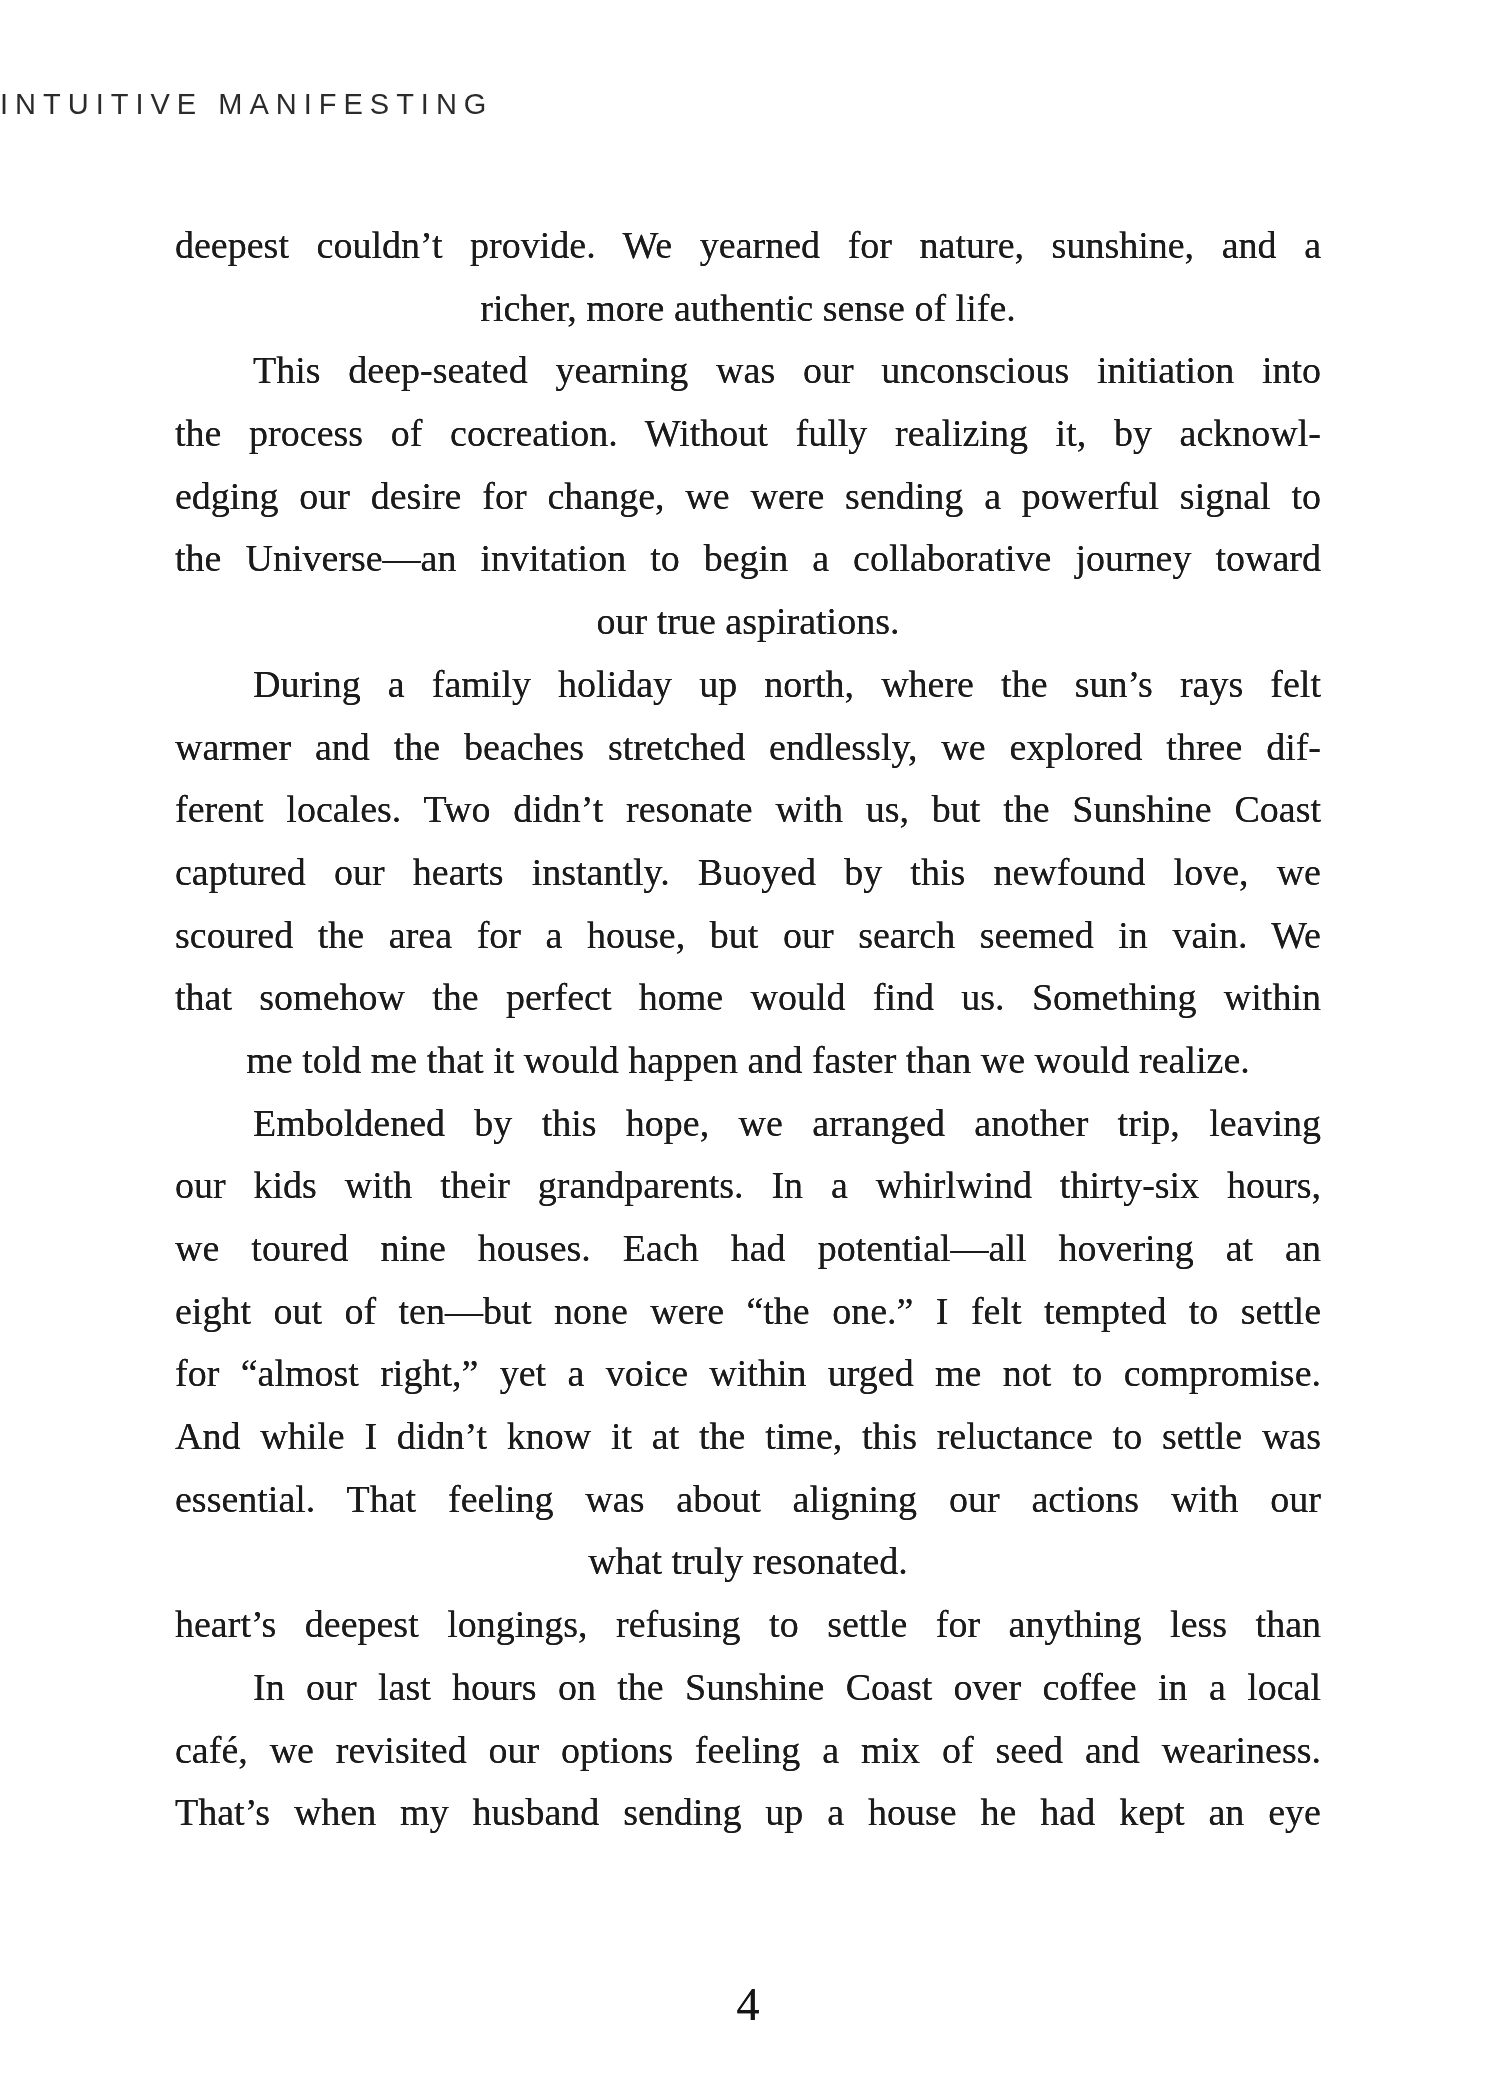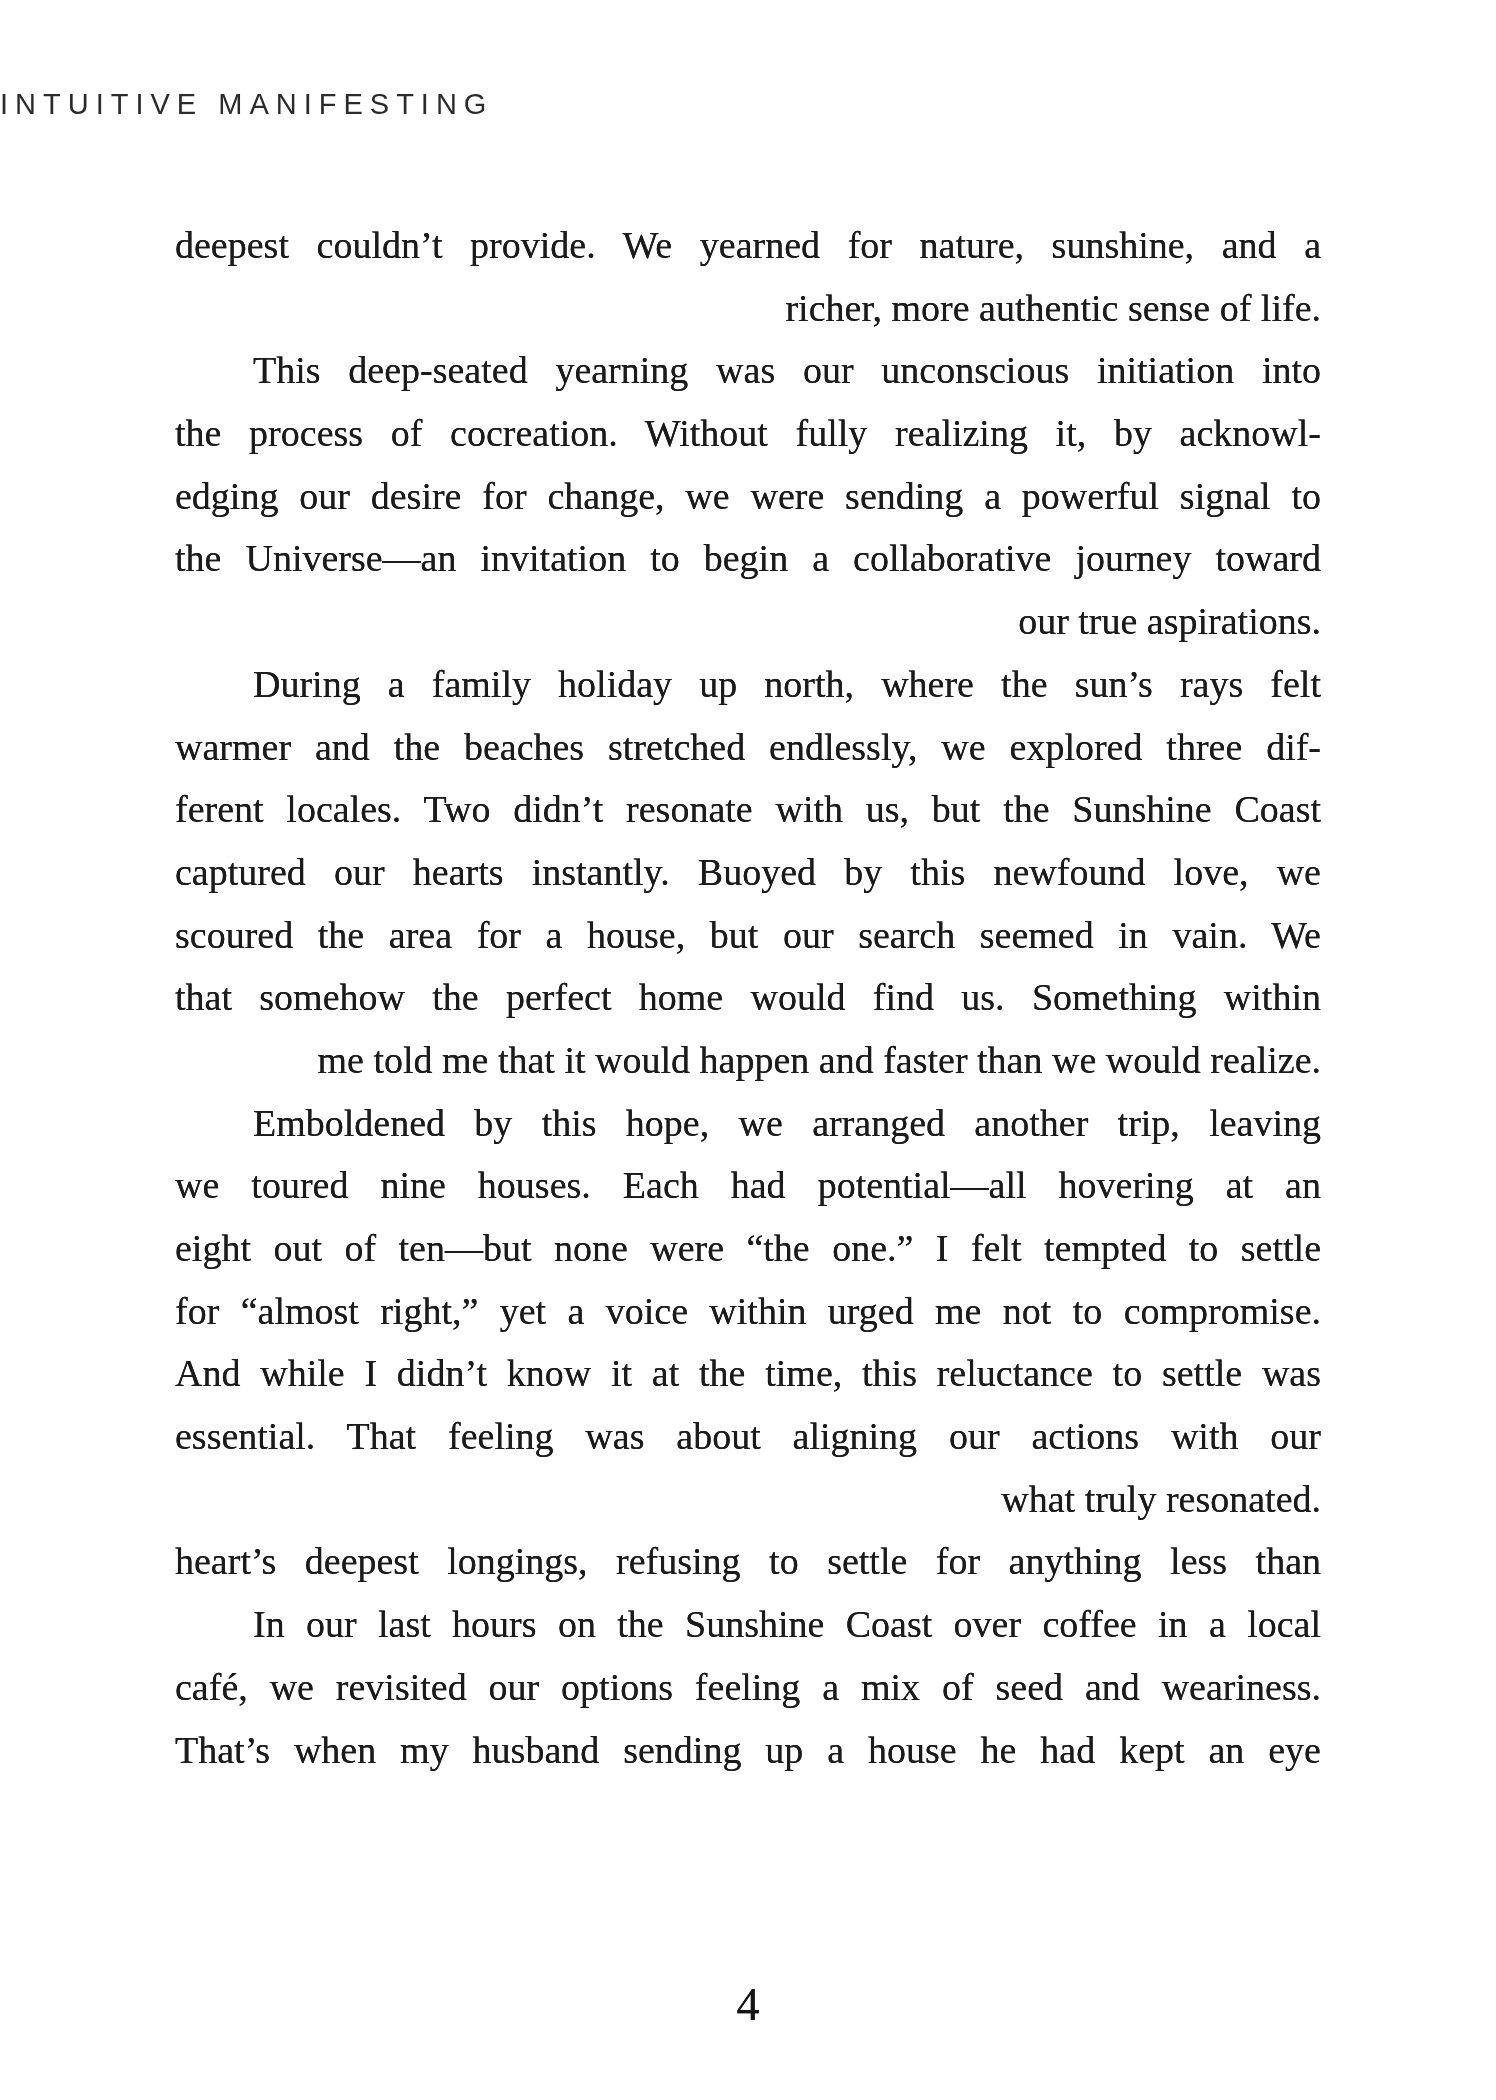--- a/index.html
+++ b/index.html
@@ -34,21 +34,21 @@
     top: 214px;
     left: 175px;
     width: 1146px;
   }
   .line {
     font-size: 38px;
     line-height: 62.7px;
     height: 62.7px;
     white-space: normal;
     text-shadow: 0 0 0.5px currentColor;
-    text-align: right;
+    text-align: center;
   }
   .line.just {
     text-align: justify;
     text-align-last: justify;
   }
   .line.indent {
     padding-left: 78px;
   }
   .line.indent.just {
     
@@ -85,20 +85,21 @@
       <div class="line just">the Universe—an invitation to begin a collaborative journey toward</div>
       <div class="line">our true aspirations.</div>
       <div class="line indent just">During a family holiday up north, where the sun’s rays felt</div>
       <div class="line just">warmer and the beaches stretched endlessly, we explored three dif-</div>
       <div class="line just">ferent locales. Two didn’t resonate with us, but the Sunshine Coast</div>
       <div class="line just">captured our hearts instantly. Buoyed by this newfound love, we</div>
       <div class="line just">scoured the area for a house, but our search seemed in vain. We</div>
       <div class="line just">that somehow the perfect home would find us. Something within</div>
       <div class="line">me told me that it would happen and faster than we would realize.</div>
       <div class="line indent just">Emboldened by this hope, we arranged another trip, leaving</div>
+      <div class="line just">our kids with their grandparents. In a whirlwind thirty-six hours,</div>
       <div class="line just">we toured nine houses. Each had potential—all hovering at an</div>
       <div class="line just">eight out of ten—but none were “the one.” I felt tempted to settle</div>
       <div class="line just">for “almost right,” yet a voice within urged me not to compromise.</div>
       <div class="line just">And while I didn’t know it at the time, this reluctance to settle was</div>
       <div class="line just">essential. That feeling was about aligning our actions with our</div>
       <div class="line">what truly resonated.</div>
       <div class="line just">heart’s deepest longings, refusing to settle for anything less than</div>
       <div class="line indent just">In our last hours on the Sunshine Coast over coffee in a local</div>
       <div class="line just">café, we revisited our options feeling a mix of seed and weariness.</div>
       <div class="line just">That’s when my husband sending up a house he had kept an eye</div>

